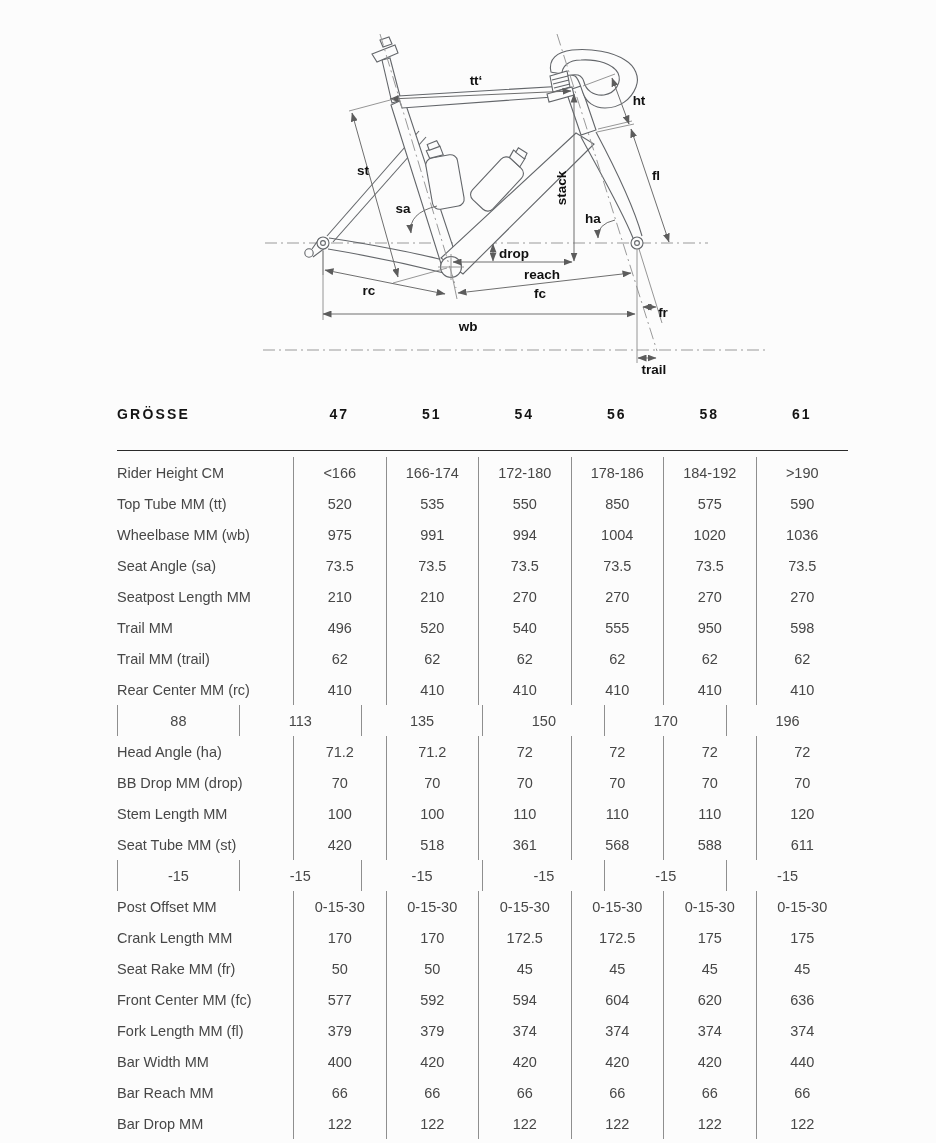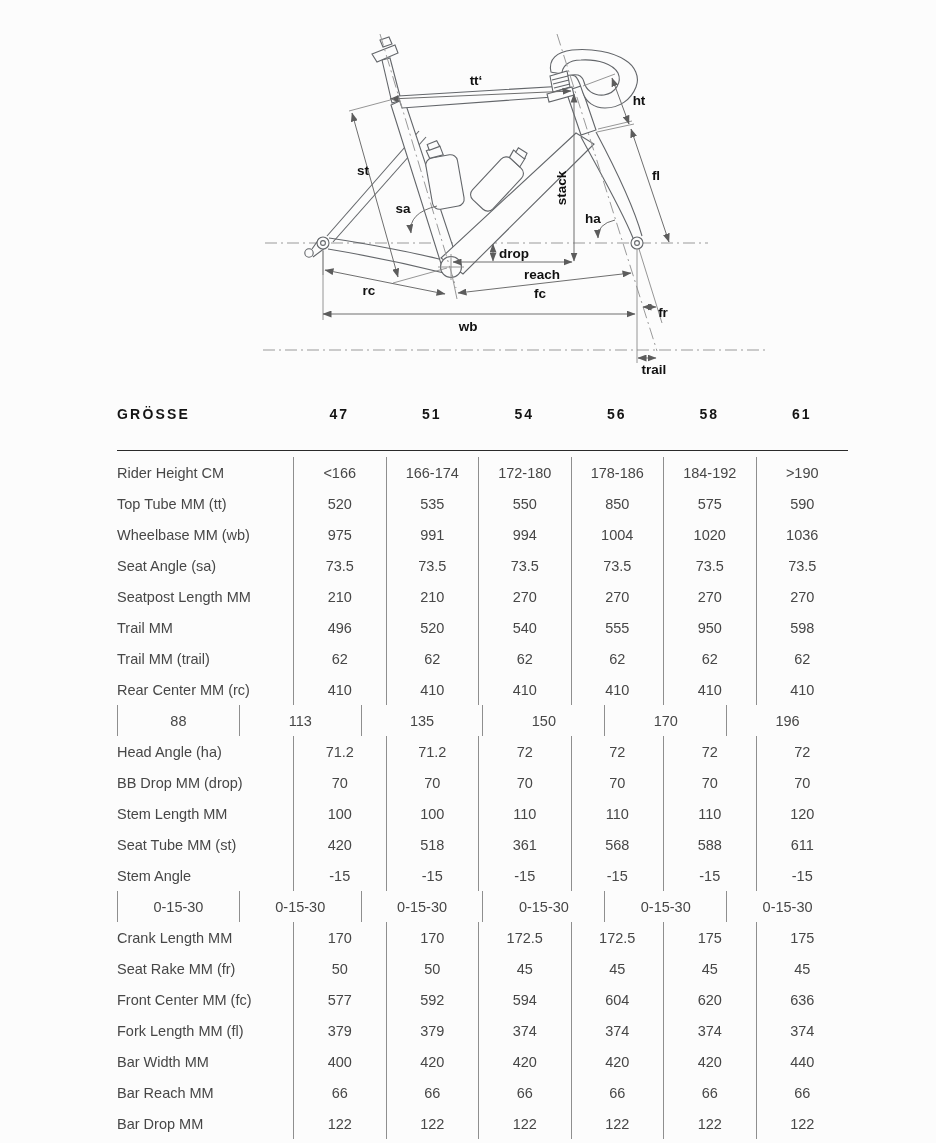--- a/index.html
+++ b/index.html
@@ -294,29 +294,29 @@
       <div class="trow">
         <div class="cell label">Seat Tube MM (st)</div>
         <div class="cell val">420</div>
         <div class="cell val">518</div>
         <div class="cell val">361</div>
         <div class="cell val">568</div>
         <div class="cell val">588</div>
         <div class="cell val">611</div>
       </div>
       <div class="trow">
-        <div class="cell label">Stem Angle</div>
-        <div class="cell val">-15</div>
-        <div class="cell val">-15</div>
-        <div class="cell val">-15</div>
-        <div class="cell val">-15</div>
-        <div class="cell val">-15</div>
-        <div class="cell val">-15</div>
-      </div>
-      <div class="trow">
+        <div class="cell val">-15</div>
+        <div class="cell val">-15</div>
+        <div class="cell val">-15</div>
+        <div class="cell val">-15</div>
+        <div class="cell val">-15</div>
+        <div class="cell val">-15</div>
+      </div>
+      <div class="trow">
+        <div class="cell label">Post Offset MM</div>
         <div class="cell val">0-15-30</div>
         <div class="cell val">0-15-30</div>
         <div class="cell val">0-15-30</div>
         <div class="cell val">0-15-30</div>
         <div class="cell val">0-15-30</div>
         <div class="cell val">0-15-30</div>
       </div>
       <div class="trow">
         <div class="cell label">Crank Length MM</div>
         <div class="cell val">170</div>

